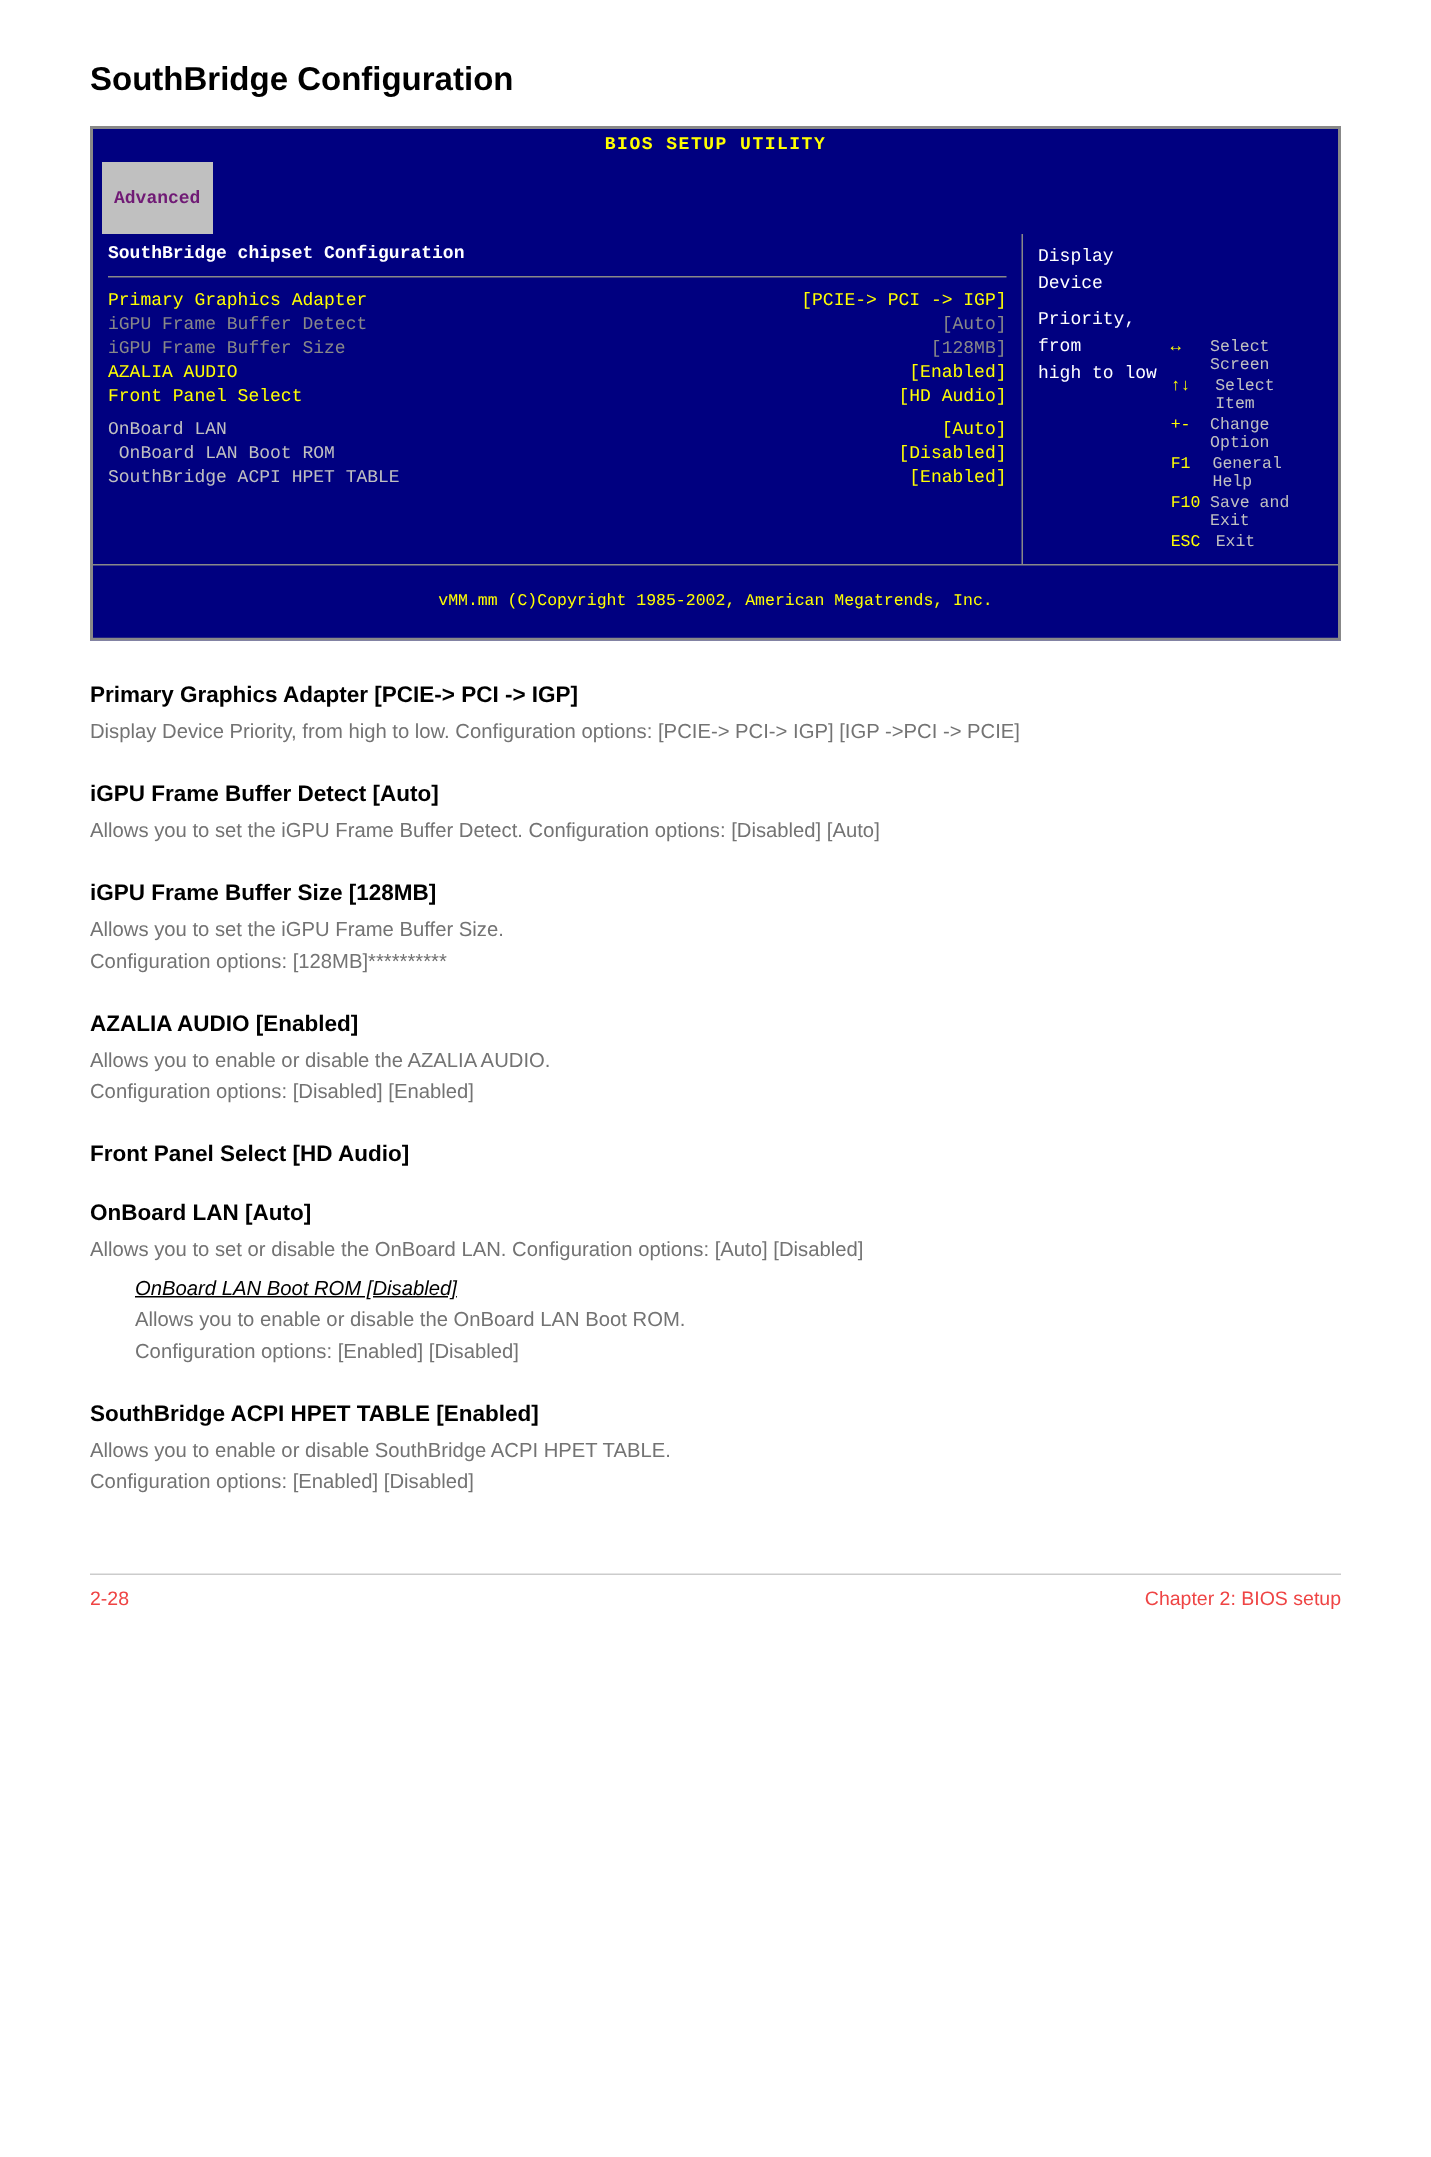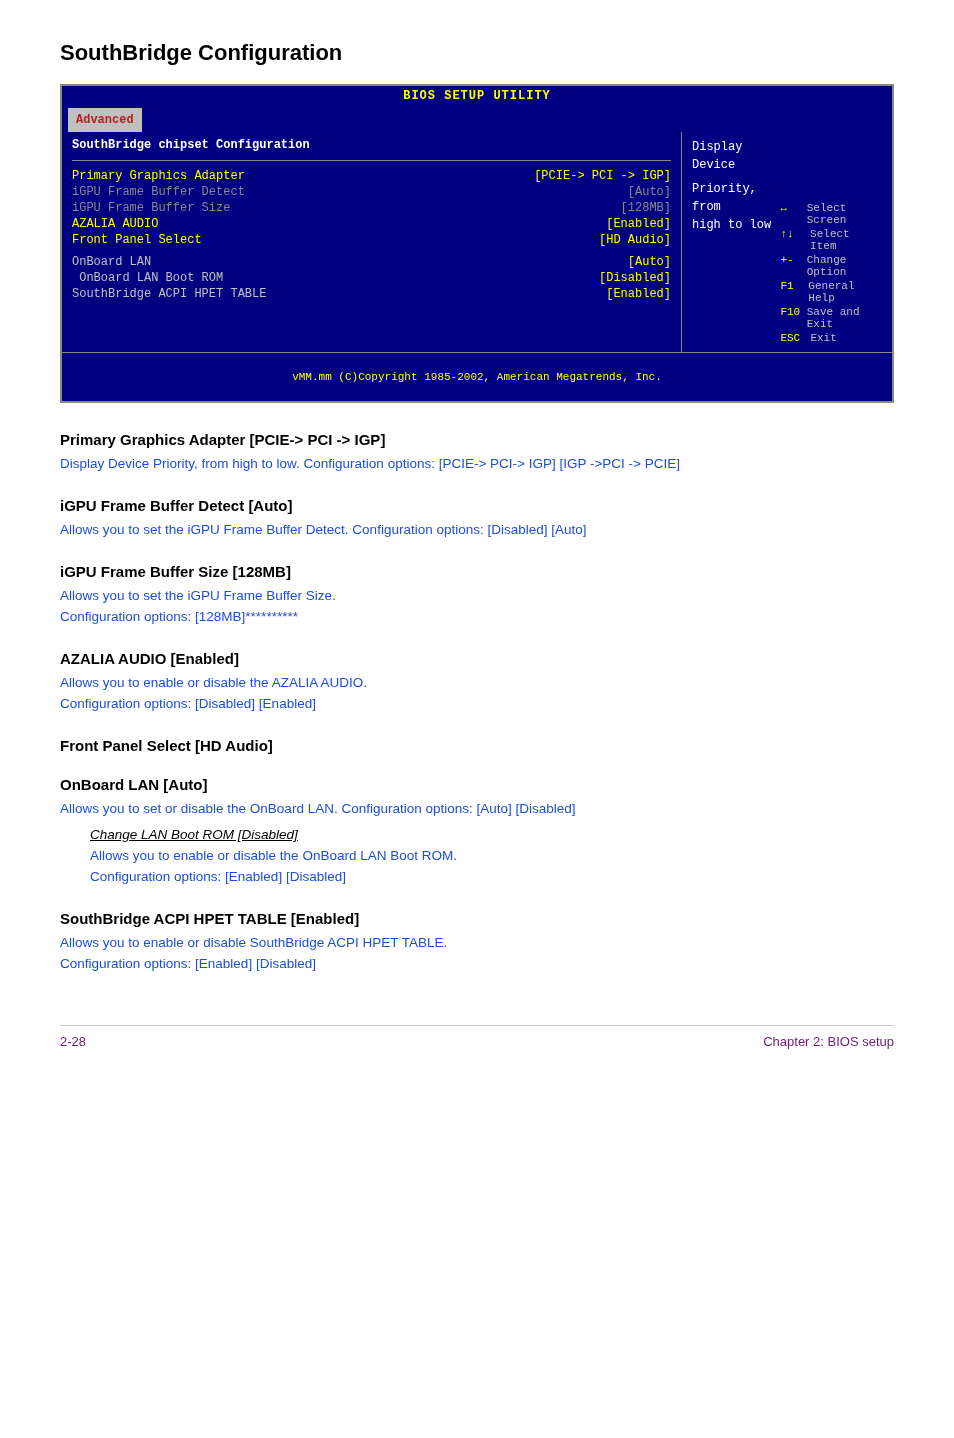--- a/index.html
+++ b/index.html
@@ -58,22 +58,22 @@
     }
 
     .bios-tab-bar {
       background: #000080;
       padding: 2px 6px 0 6px;
       display: flex;
     }
 
     .bios-tab {
       background: #c0c0c0;
-      color: #b91c1c;
-      padding: 5px 8px;
+      color: #701a75;
+      padding: 17px 8px;
       font-size: 12px;
       font-family: 'Courier New', Courier, monospace;
       font-weight: bold;
       margin-right: 2px;
     }
 
     .bios-section-header {
       color: #fff;
       font-weight: bold;
       margin-bottom: 8px;
@@ -161,41 +161,41 @@
 
     .doc-section-title {
       font-size: 15px;
       font-weight: bold;
       margin-bottom: 6px;
     }
 
     .doc-section-body {
       font-size: 13.5px;
       line-height: 1.55;
-      color: #1d4ed8;
+      color: #737373;
     }
 
     .doc-subsection {
       margin-left: 30px;
       margin-top: 8px;
     }
 
     .doc-subsection-title {
       font-style: italic;
       text-decoration: underline;
       font-size: 13.5px;
       margin-bottom: 4px;
     }
 
     .page-footer {
       display: flex;
       justify-content: space-between;
       margin-top: 50px;
       font-size: 13px;
-      color: #701a75;
+      color: #ef4444;
       border-top: 1px solid #ccc;
       padding-top: 8px;
     }
   </style>
 </head>
 <body>
 
 <h1 class="page-title">SouthBridge Configuration</h1>
 
 <div class="bios-screen">
@@ -326,21 +326,21 @@
   </div>
 </div>
 
 <div class="doc-section">
   <div class="doc-section-title">
     <span>OnBoard LAN [Auto]</span>
   </div>
   <div class="doc-section-body">Allows you to set or disable the OnBoard LAN. Configuration options: [Auto] [Disabled]</div>
   <div class="doc-subsection">
     <div class="doc-subsection-title">
-      <span>Change LAN Boot ROM [Disabled]</span>
+      <span>OnBoard LAN Boot ROM [Disabled]</span>
     </div>
     <div class="doc-section-body">Allows you to enable or disable the OnBoard LAN Boot ROM.<br>Configuration options: [Enabled] [Disabled]</div>
   </div>
 </div>
 
 <div class="doc-section">
   <div class="doc-section-title">
     <span>SouthBridge ACPI HPET TABLE [Enabled]</span>
   </div>
   <div class="doc-section-body">Allows you to enable or disable SouthBridge ACPI HPET TABLE.<br>Configuration options: [Enabled] [Disabled]</div>

